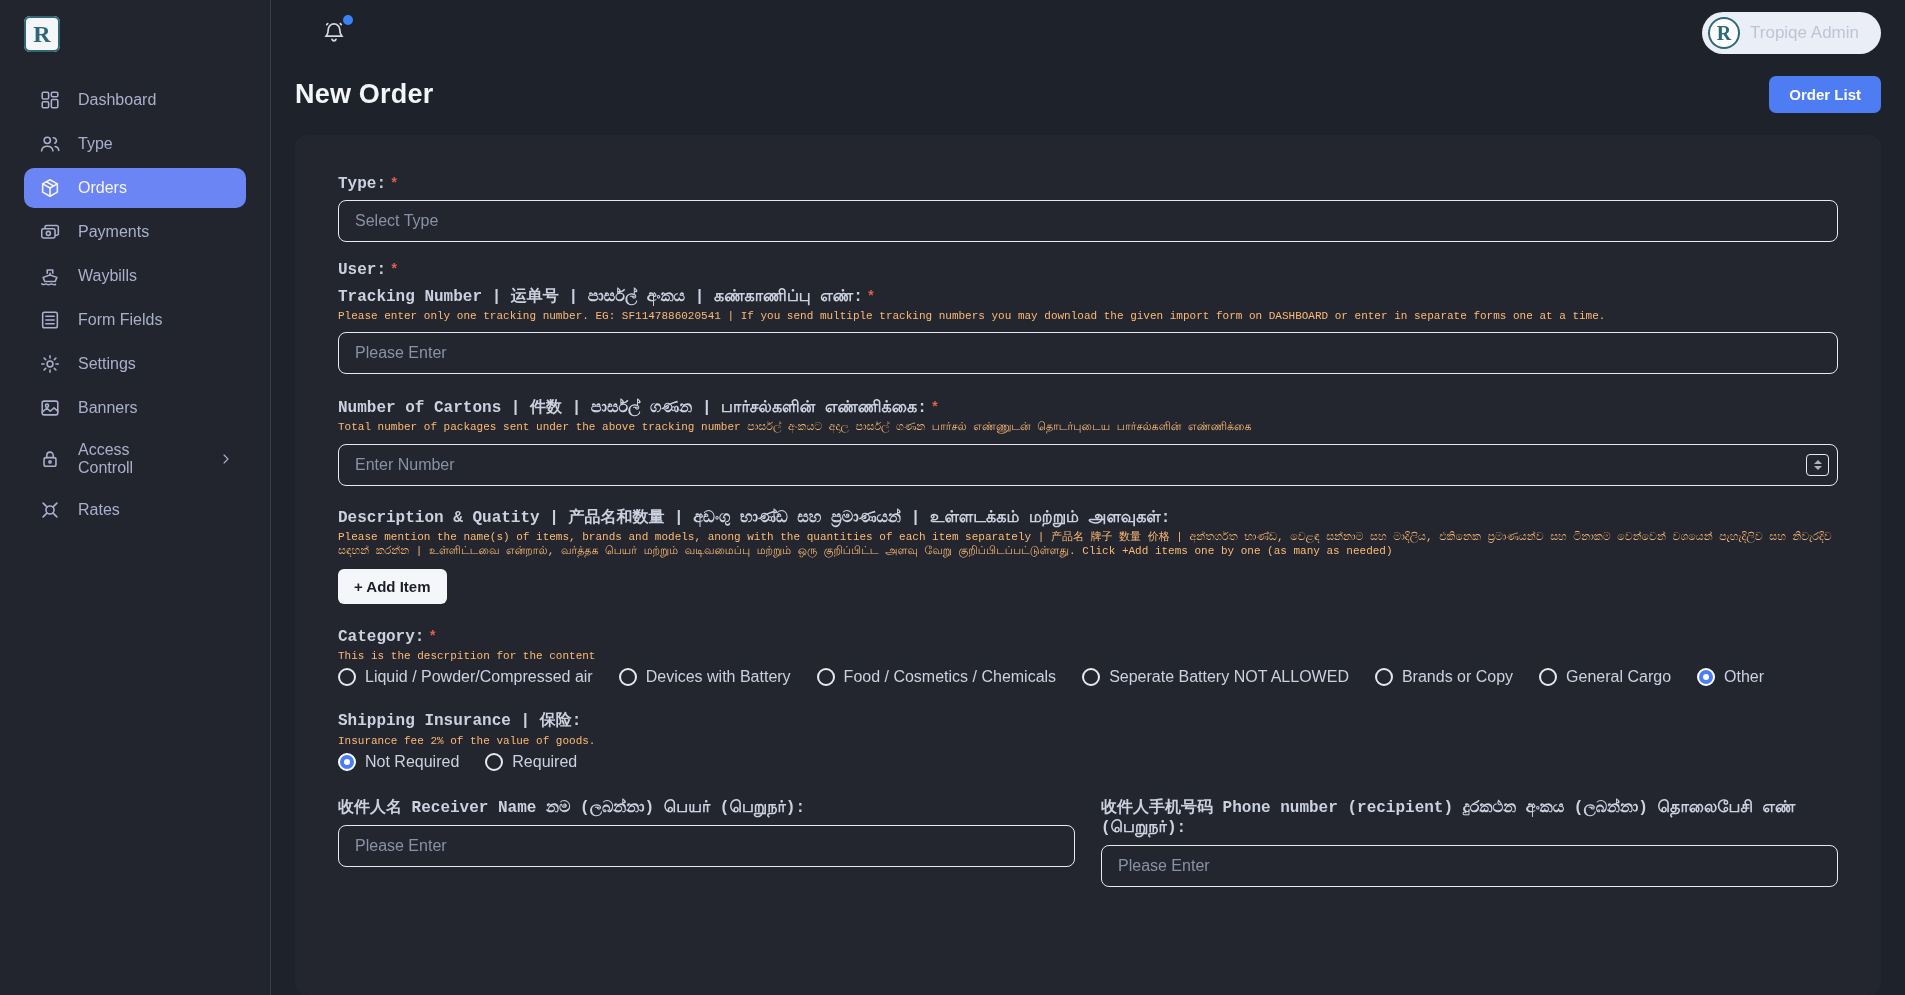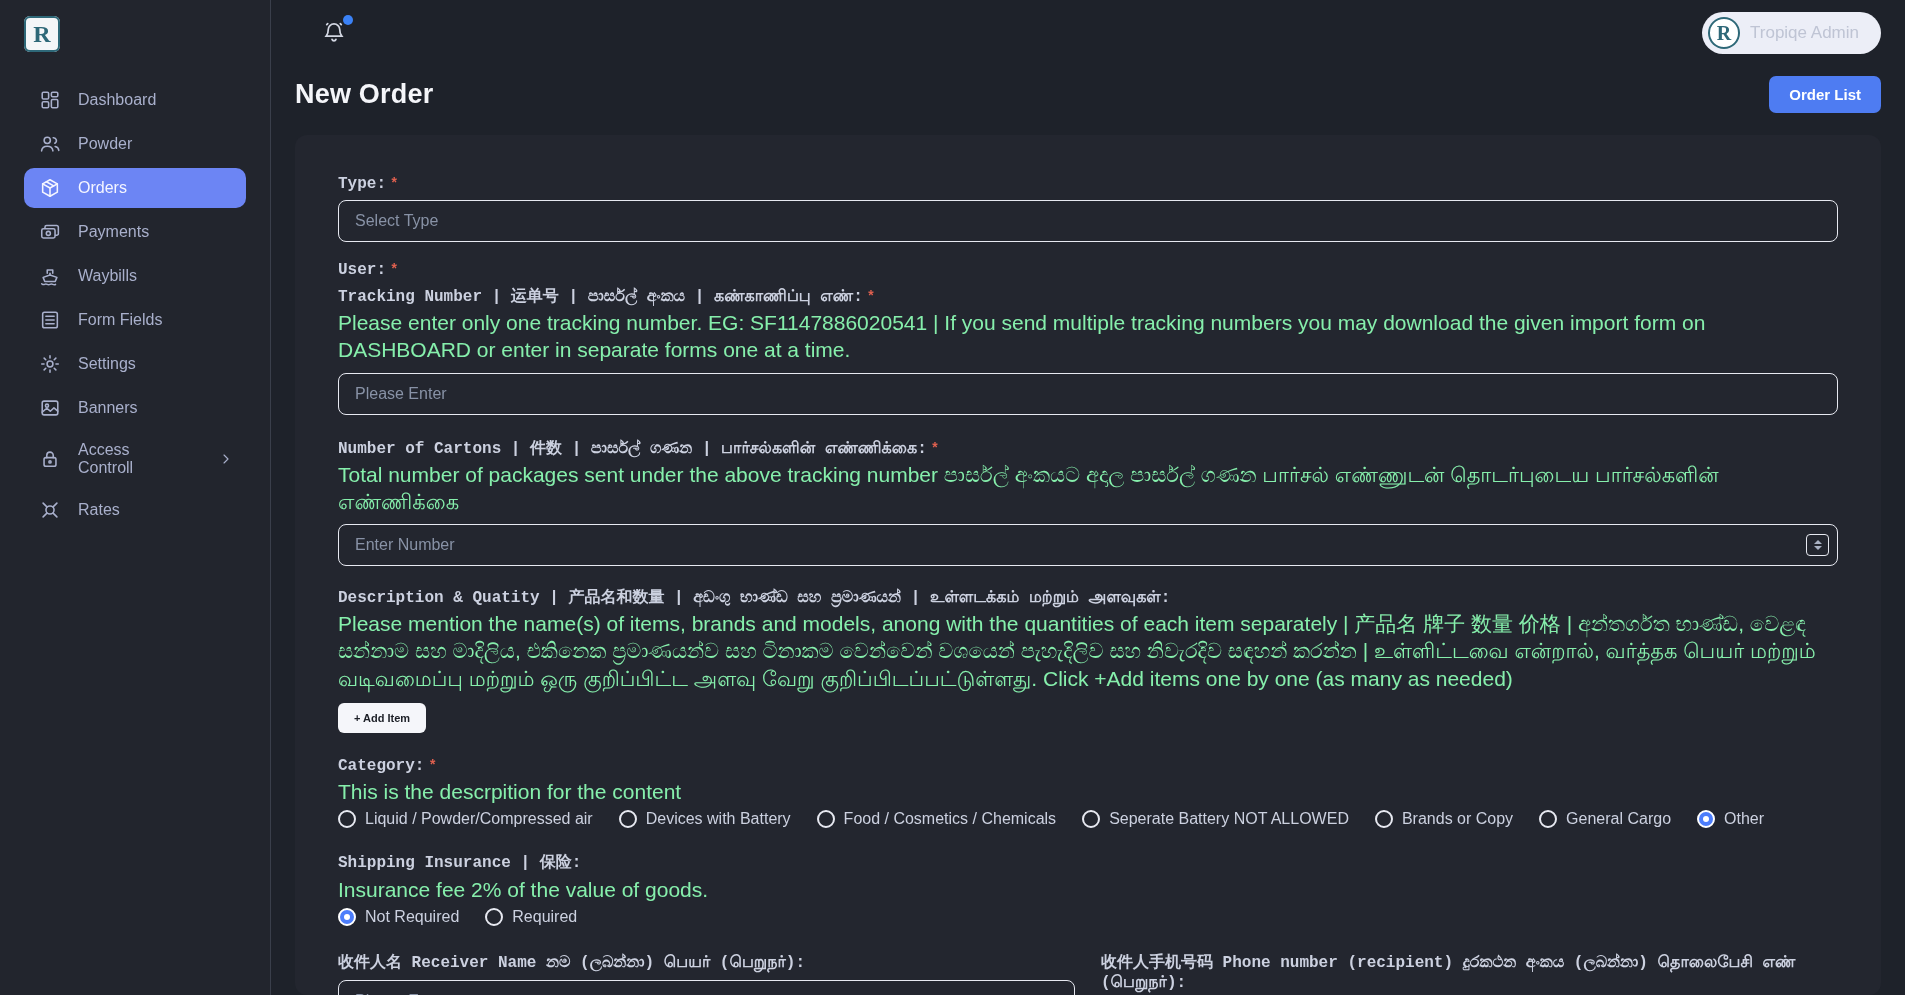--- a/index.html
+++ b/index.html
@@ -76,21 +76,21 @@
   }
   
   .card {
     background:#23262f; border-radius:12px;
     margin:22px 24px 0 24px; flex:1;
     padding:40px 43px 0 43px;
     overflow:hidden;
   }
   .f-label { font-size:16px; font-weight:700; color:#ccd1e0; margin-bottom:7px;font-family:Liberation Mono, monospace; }
   .req { color:#e0604f; margin-left:4px; font-size:14px; }
-  .helper { font-size:21px; color:#86efac; margin:-2px 0 9px 0; line-height:1.3; }
+  .helper { font-size:11px; color:#fdba74; margin:-2px 0 9px 0; line-height:1.3;font-family:Liberation Mono, monospace; }
   .field-wrap { position:relative; margin-bottom:19px; }
   .field {
     width:100%; height:42px;
     background:transparent; border:1px solid #e7e9f1; border-radius:8px;
     padding:0 16px; font-size:16px; color:#dfe3ee;
     font-family:inherit; outline:none;
   }
   .field::placeholder { color:#8892a6; opacity:1; }
   .chev-down {
     position:absolute; right:14px; top:13px;
@@ -101,21 +101,21 @@
     position:absolute; right:9px; top:10px;
     width:23px; height:22px; border:1px solid #e7e9f1; border-radius:4px;
     display:flex; flex-direction:column; align-items:center; justify-content:center;
     gap:2px; cursor:pointer;
   }
   .spinner .car { width:0; height:0; border-left:4px solid transparent; border-right:4px solid transparent; }
   .spinner .up { border-bottom:4px solid #aab2c4; }
   .spinner .dn { border-top:4px solid #aab2c4; }
   .add-item-btn {
     background:#f5f6fa; color:#1c1f26; border:none;
-    font-size:11px; font-weight:600; font-family:inherit;
+    font-size:15px; font-weight:600; font-family:inherit;
     padding:9px 16px; border-radius:6px; cursor:pointer;
     margin:2px 0 24px 0; display:inline-block;
   }
   .radio-row { display:flex; align-items:center; gap:26px; margin:4px 0 24px 0; flex-wrap:nowrap; }
   .radio { display:flex; align-items:center; gap:9px; cursor:pointer; font-size:16px; color:#ccd1e0; white-space:nowrap; }
   .rdot {
     width:18px; height:18px; border-radius:50%;
     border:2px solid #e7e9f1; background:transparent; flex-shrink:0;
     display:inline-flex; align-items:center; justify-content:center;
   }
@@ -148,21 +148,21 @@
 
     <div class="side-item">
       <span class="icn">
         <svg viewBox="0 0 24 24">
             <circle cx="9" cy="8" r="3.4"></circle>
             <path d="M2.8 19.5c.4-3.2 2.9-5 6.2-5s5.8 1.8 6.2 5"></path>
             <path d="M15.5 5.2a3.2 3.2 0 011.8 6"></path>
             <path d="M17.6 14.7c2.4.5 3.8 2.1 4 4.3"></path>
           </svg>
       </span>
-      <span class="side-label">Powder</span>
+      <span class="side-label">Type</span>
     </div>
 
     <div class="side-item active">
       <span class="icn">
         <svg viewBox="0 0 24 24">
             <path d="M12 3l8 4.5v9L12 21l-8-4.5v-9L12 3z"></path>
             <path d="M4 7.5l8 4.5 8-4.5"></path>
             <path d="M12 12v9"></path>
             <path d="M8 5.2l8 4.5"></path>
           </svg>

